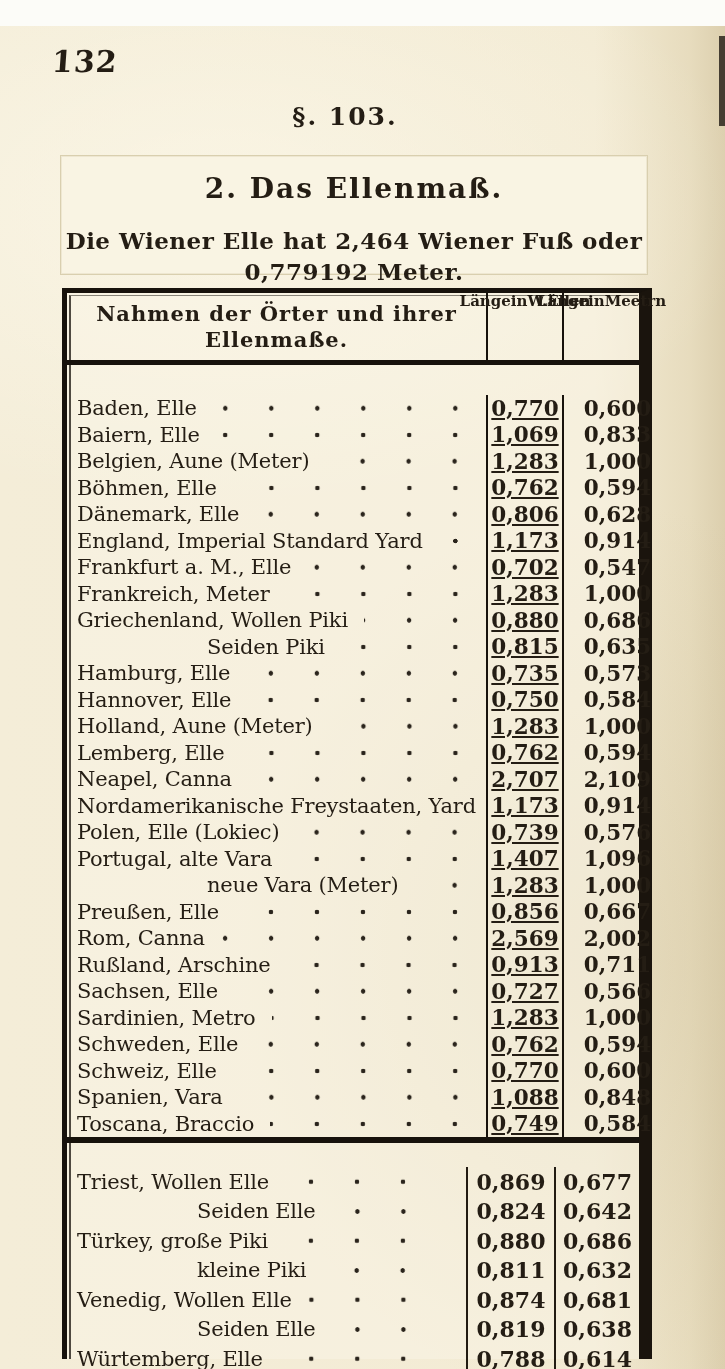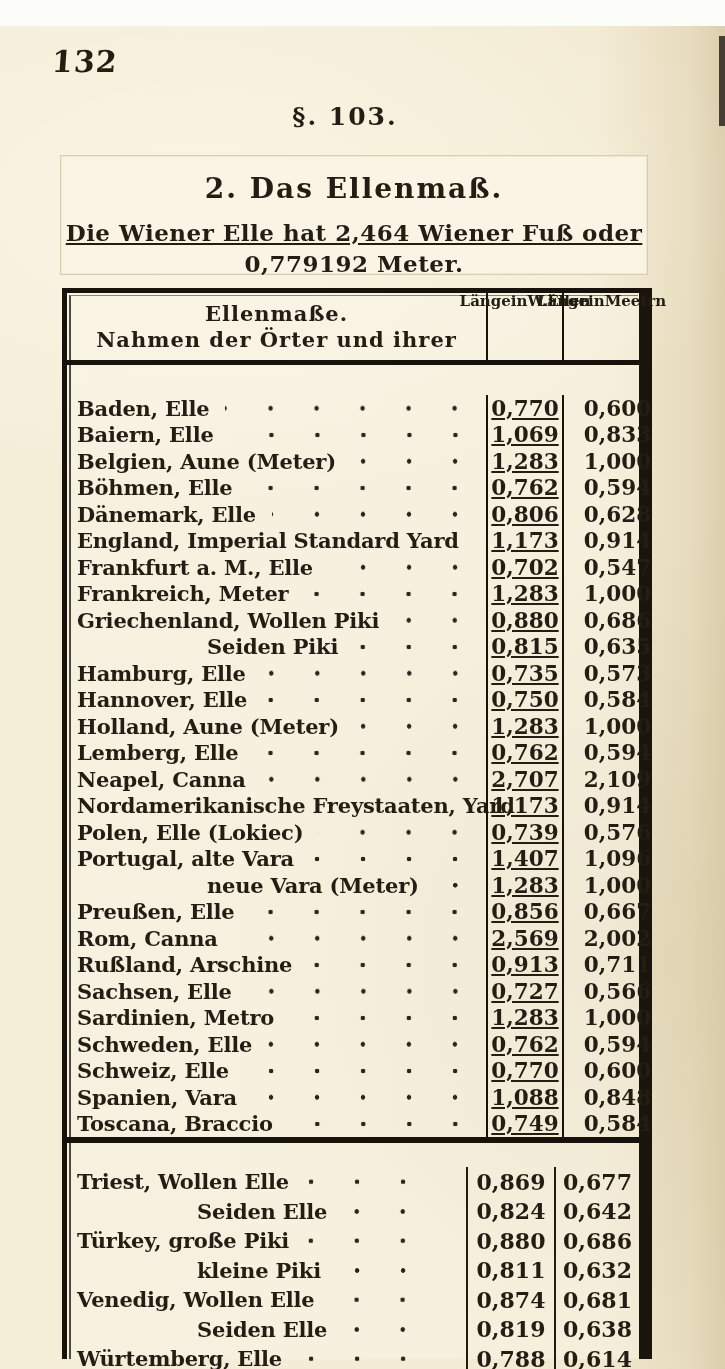--- a/index.html
+++ b/index.html
@@ -30,21 +30,21 @@
     text-align:center;font-size:25px;font-weight:bold;letter-spacing:2px;
   }
   .title-box{
     position:absolute;left:60px;top:155px;width:586px;height:118px;
     background:#f9f4e3;border:1px solid #d9cfaf;
     box-shadow:0 0 0 1px rgba(217,207,175,.35) inset;
     text-align:center;
   }
   .title{margin-top:16px;font-size:28px;font-weight:bold;letter-spacing:2px;}
   .subtitle{font-size:23px;font-weight:bold;letter-spacing:.5px;line-height:31px;}
-  .subtitle.first{margin-top:12px;text-decoration:underline;}
+  .subtitle.first{margin-top:20px;}
 
   .table-frame{
     position:absolute;left:62px;top:288px;width:590px;
     border-top:5px solid #17120c;
     border-left:5px solid #17120c;
     border-right:13px solid #1a140d;
     border-bottom:none;
     box-sizing:border-box;
     background:rgba(250,246,233,.45);
   }
@@ -71,21 +71,21 @@
   .th-val.meter{width:77px;}
 
   .tbody{box-sizing:border-box;}
   .tbody.main{padding-top:30px;height:772px;}
   .row{display:flex;height:26.5px;align-items:center;}
   .name-cell{
     flex:1;display:flex;align-items:center;min-width:0;
     padding-left:10px;box-sizing:border-box;align-self:stretch;
   }
   .name{
-    font-size:21px;font-weight:bold;white-space:nowrap;letter-spacing:-0.2px;
+    font-size:21px;font-weight:normal;white-space:nowrap;letter-spacing:-0.2px;
   }
   .row.indent .name-cell{padding-left:140px;}
   .dots{
     flex:1;align-self:stretch;margin:0 8px 0 16px;
     background-image:radial-gradient(circle, #2a241c 2px, rgba(0,0,0,0) 2.6px);
     background-size:46px 100%;
     background-repeat:repeat-x;
     background-position:right center;
   }
   .cell{
@@ -118,22 +118,22 @@
 
   <div class="title-box">
     <div class="title">2. Das Ellenmaß.</div>
     <div class="subtitle first">Die Wiener Elle hat 2,464 Wiener Fuß oder</div>
     <div class="subtitle">0,779192 Meter.</div>
   </div>
 
   <div class="table-frame">
     <div class="thead">
       <div class="th-name">
+        <span>Nahmen der Örter und ihrer</span>
         <span>Ellenmaße.</span>
-        <span>Nahmen der Örter und ihrer</span>
       </div>
       <div class="th-val wellen">
         <span>Länge</span>
         <span>in</span>
         <span>W.Ellen</span>
       </div>
       <div class="th-val meter">
         <span>Länge</span>
         <span>in</span>
         <span>Meetrn</span>

